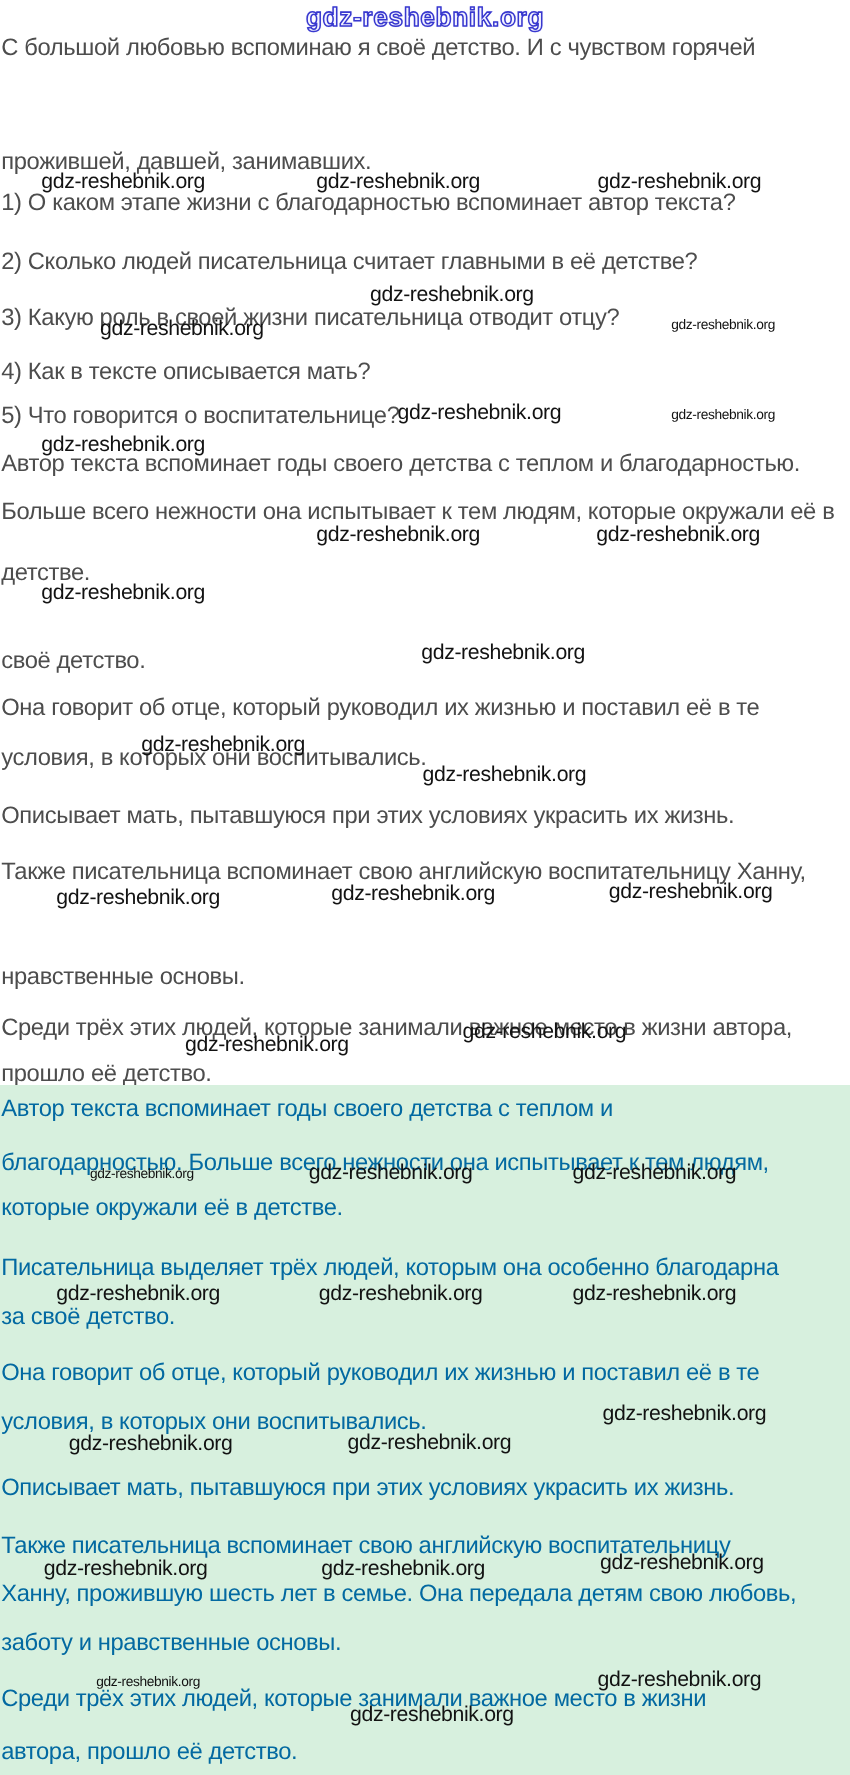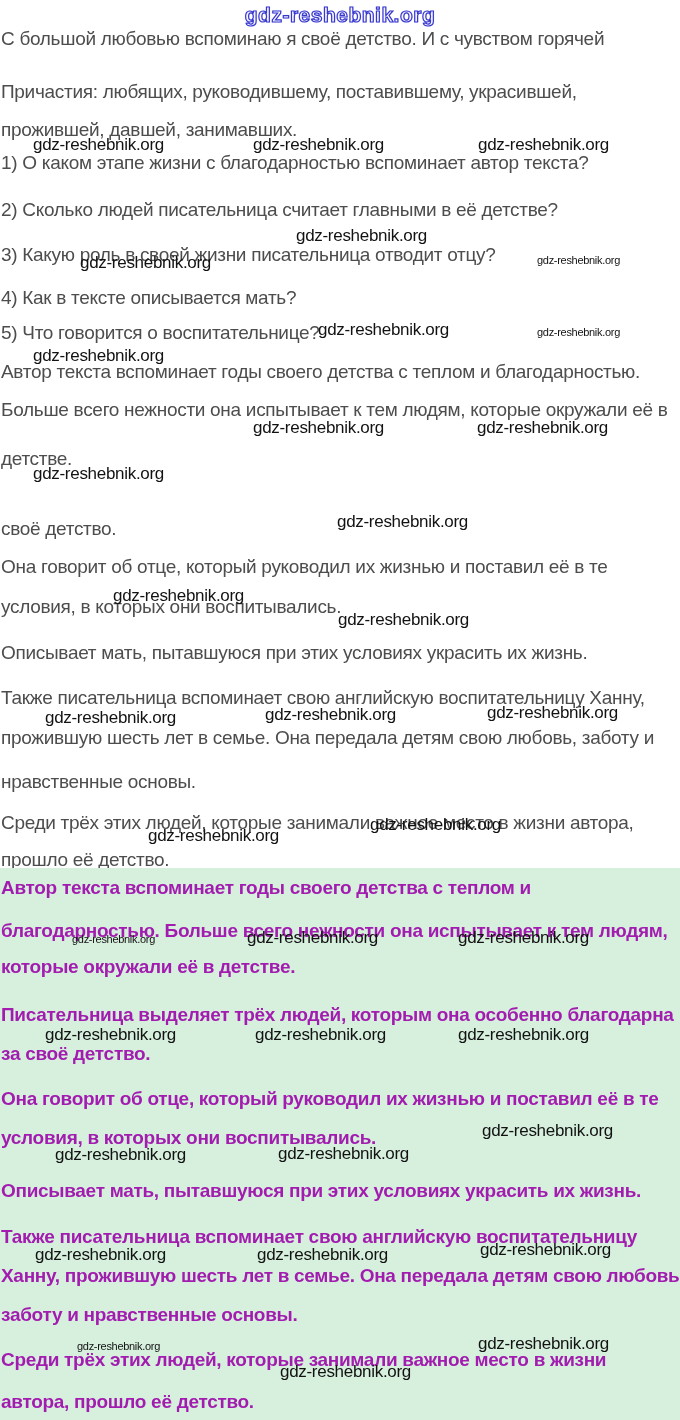--- a/index.html
+++ b/index.html
@@ -18,21 +18,21 @@
     line-height:20px;
     letter-spacing:-0.3px;
     color:#4d4d4d;
   }
   .green-box{
     position:absolute;
     left:0;top:868px;
     width:680px;height:552px;
     background:#d7f0de;
   }
-  .line.green{color:#a21caf;font-weight:bold;}
+  .line.green{color:#0369a1;}
   .wm{
     position:absolute;
     white-space:nowrap;
     font-size:17px;
     line-height:17px;
     letter-spacing:-0.3px;
     color:#121212;
   }
   .wm.small{font-size:11px;line-height:11px;}
   .wm-top{
@@ -49,36 +49,34 @@
   }
 </style>
 </head>
 <body>
 
 <div class="screen">
 
   <div class="wm-top">gdz-reshebnik.org</div>
 
   <div class="line" style="top:29px">С большой любовью вспоминаю я своё детство. И с чувством горячей</div>
-  <div class="line" style="top:82px">Причастия: любящих, руководившему, поставившему, украсившей,</div>
   <div class="line" style="top:120px">прожившей, давшей, занимавших.</div>
   <div class="line" style="top:153px">1) О каком этапе жизни с благодарностью вспоминает автор текста?</div>
   <div class="line" style="top:200px">2) Сколько людей писательница считает главными в её детстве?</div>
   <div class="line" style="top:245px">3) Какую роль в своей жизни писательница отводит отцу?</div>
   <div class="line" style="top:288px">4) Как в тексте описывается мать?</div>
   <div class="line" style="top:323px">5) Что говорится о воспитательнице?</div>
   <div class="line" style="top:362px">Автор текста вспоминает годы своего детства с теплом и благодарностью.</div>
   <div class="line" style="top:400px">Больше всего нежности она испытывает к тем людям, которые окружали её в</div>
   <div class="line" style="top:449px">детстве.</div>
   <div class="line" style="top:519px">своё детство.</div>
   <div class="line" style="top:557px">Она говорит об отце, который руководил их жизнью и поставил её в те</div>
   <div class="line" style="top:597px">условия, в которых они воспитывались.</div>
   <div class="line" style="top:643px">Описывает мать, пытавшуюся при этих условиях украсить их жизнь.</div>
   <div class="line" style="top:688px">Также писательница вспоминает свою английскую воспитательницу Ханну,</div>
-  <div class="line" style="top:728px">прожившую шесть лет в семье. Она передала детям свою любовь, заботу и</div>
   <div class="line" style="top:772px">нравственные основы.</div>
   <div class="line" style="top:813px">Среди трёх этих людей, которые занимали важное место в жизни автора,</div>
   <div class="line" style="top:850px">прошло её детство.</div>
 
   <div class="green-box"></div>
 
   <div class="line green" style="top:878px">Автор текста вспоминает годы своего детства с теплом и</div>
   <div class="line green" style="top:921px">благодарностью. Больше всего нежности она испытывает к тем людям,</div>
   <div class="line green" style="top:957px">которые окружали её в детстве.</div>
   <div class="line green" style="top:1005px">Писательница выделяет трёх людей, которым она особенно благодарна</div>

